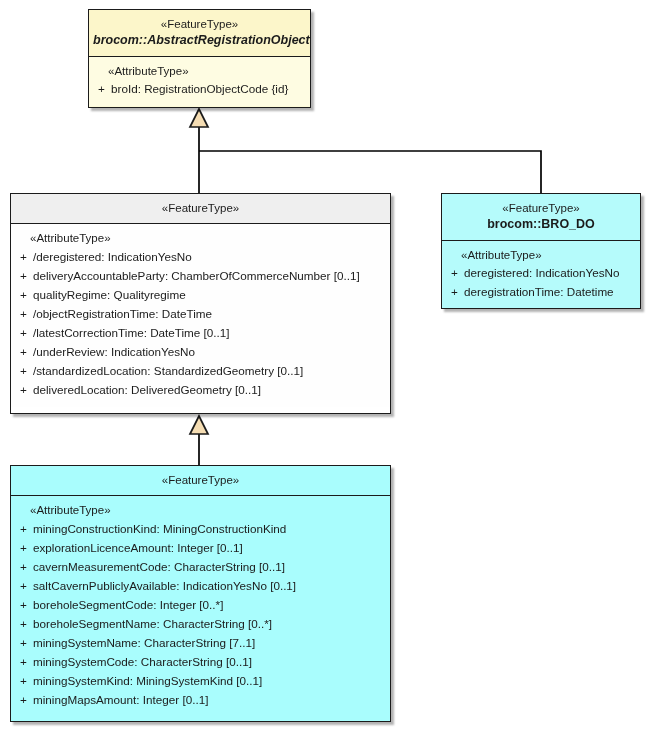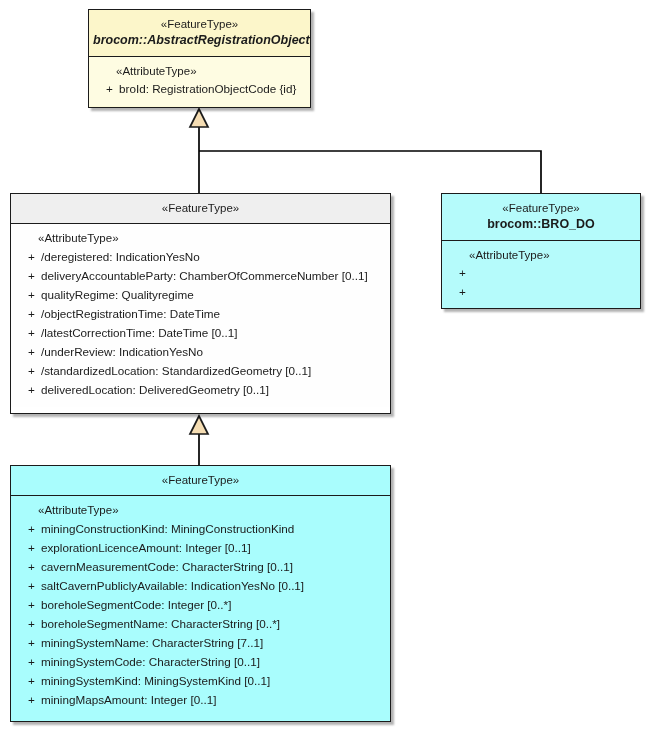--- a/index.html
+++ b/index.html
@@ -54,21 +54,21 @@
     display: block;
     font-size: 12.5px;
     font-weight: bold;
     color: #1b1b1b;
   }
   .class-name.abstract {
     font-style: italic;
   }
   .uml-compartment {
     box-sizing: border-box;
-    padding: 6px 4px 7px 8px;
+    padding: 6px 4px 7px 0;
   }
   .compartment-stereotype {
     font-size: 11.5px;
     color: #1b1b1b;
     padding-left: 19px;
     line-height: 1.55;
     white-space: nowrap;
   }
   .attr-row {
     display: flex;
@@ -196,23 +196,25 @@
 
   <div class="uml-class" id="class-bro-do">
     <div class="uml-header">
       <span class="stereotype">«FeatureType»</span>
       <span class="class-name">brocom::BRO_DO</span>
     </div>
     <div class="uml-compartment">
       <div class="compartment-stereotype">«AttributeType»</div>
       <div class="attr-row">
         <span class="attr-vis">+</span>
-      </div>
-      <div class="attr-row">
-        <span class="attr-vis">+</span>
+        <span class="attr-text">deregistered: IndicationYesNo</span>
+      </div>
+      <div class="attr-row">
+        <span class="attr-vis">+</span>
+        <span class="attr-text">deregistrationTime: Datetime</span>
       </div>
     </div>
   </div>
 
   <div class="uml-class" id="class-epc-c">
     <div class="uml-header">
       <span class="stereotype">«FeatureType»</span>
     </div>
     <div class="uml-compartment">
       <div class="compartment-stereotype">«AttributeType»</div>

